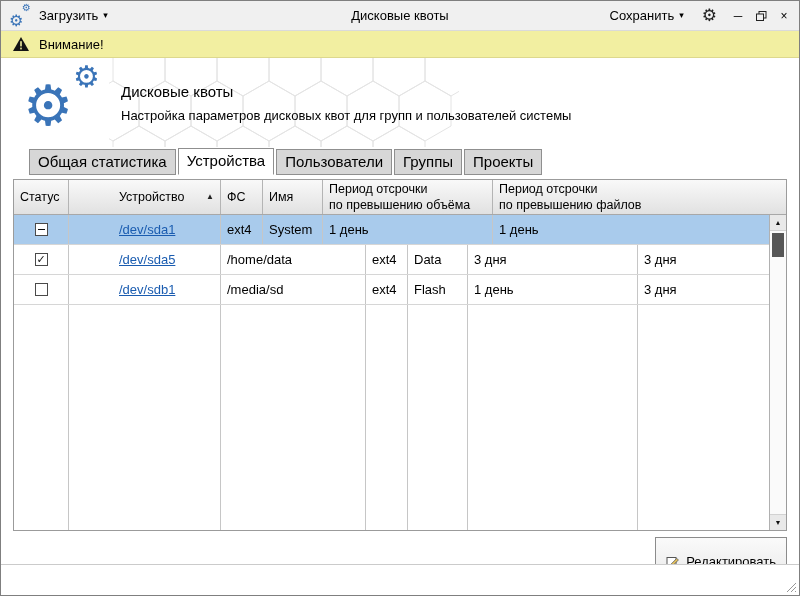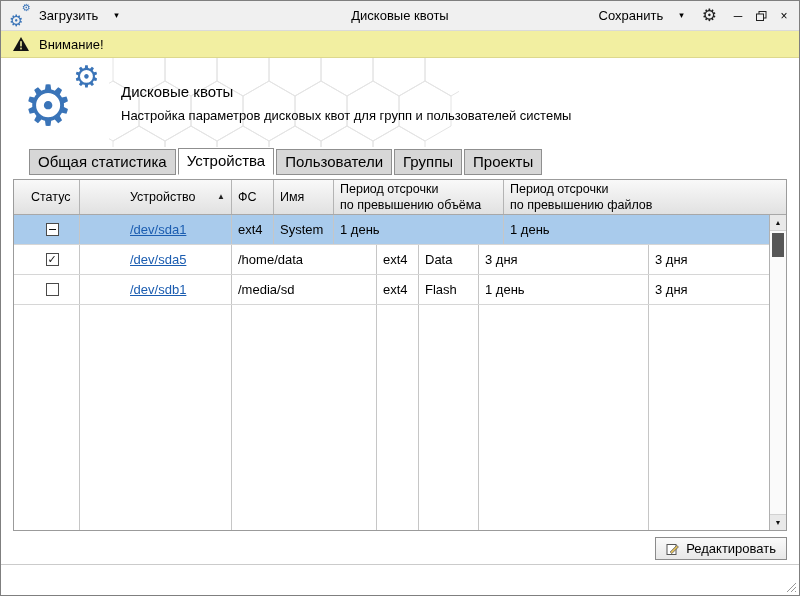--- a/index.html
+++ b/index.html
@@ -6,21 +6,21 @@
   html,body{margin:0;padding:0;background:#fff;}
   .window{position:relative;width:800px;height:596px;border:1px solid #7f7f7f;box-sizing:border-box;
           font-family:"Liberation Sans","DejaVu Sans",sans-serif;font-size:13px;color:#000;background:#fff;overflow:hidden;}
 
   
   .titlebar{position:absolute;top:0;left:0;right:0;height:30px;background:#f0f0f0;border-bottom:1px solid #dadada;
             display:flex;align-items:center;padding:0 8px;box-sizing:border-box;}
   .logo-sm{position:relative;width:24px;height:24px;color:#3a74b8;flex:none;}
   .logo-sm .g1{position:absolute;left:0;bottom:-1px;font-size:16px;line-height:16px;}
   .logo-sm .g2{position:absolute;left:13px;top:-1px;font-size:10px;line-height:10px;}
-  .tb-menu{display:flex;align-items:center;gap:16px;background:none;border:none;font:inherit;padding:4px 6px;cursor:default;}
+  .tb-menu{display:flex;align-items:center;gap:5px;background:none;border:none;font:inherit;padding:4px 6px;cursor:default;}
   .dd{font-size:9px;line-height:1;}
   .tb-title{position:absolute;left:50%;transform:translateX(-50%);white-space:nowrap;}
   .tb-right{margin-left:auto;display:flex;align-items:center;gap:12px;}
   .tb-gear{font-size:17px;line-height:1;color:#222;}
   .winbtns{display:flex;align-items:center;gap:9px;margin-left:2px;}
   .winbtn{width:14px;text-align:center;font-size:12px;line-height:1;display:flex;align-items:center;justify-content:center;}
 
   
   .warning{position:absolute;top:30px;left:0;right:0;height:27px;background:#f2efa1;border-bottom:1px solid #ddd88e;
            display:flex;align-items:center;gap:9px;padding:0 11px;box-sizing:border-box;}
@@ -47,21 +47,21 @@
   .th{display:flex;align-items:center;padding:0 6px;border-right:1px solid #b4b4b4;box-sizing:border-box;
       font-size:12.5px;line-height:1.3;white-space:pre-line;}
   .th:last-child{border-right:none;}
   .tbody{flex:1;display:flex;min-height:0;}
   .rows{flex:1;display:flex;flex-direction:column;min-width:0;}
   .row{display:flex;height:29px;flex:none;border-bottom:1px solid #d6d6d6;}
   .row.selected{background:#a9cbec;}
   .cell{display:flex;align-items:center;padding:8px 6px;border-right:1px solid #c6c6c6;box-sizing:border-box;overflow:hidden;white-space:nowrap;}
   .cell:last-child{border-right:none;}
   .filler{flex:1;display:flex;}
-  .w-status{width:55px;flex:none;margin-left:11px;}
+  .w-status{width:55px;flex:none;}
   .w-device{width:108px;flex:none;margin-left:44px;}
   .w-mount{width:145px;flex:none;}
   .w-fs{width:42px;flex:none;}
   .w-name{width:60px;flex:none;}
   .w-gvol{width:170px;flex:none;}
   .w-gfiles{flex:1;min-width:0;}
   .c-status{justify-content:center;padding:0;}
   .link{color:#1a5cb0;text-decoration:underline;cursor:pointer;}
   .sort-icon{margin-left:auto;padding-left:4px;font-size:8px;color:#222;}
   .cb{width:13px;height:13px;border:1px solid #4a4a4a;background:#fff;display:flex;align-items:center;justify-content:center;box-sizing:border-box;}
@@ -71,21 +71,21 @@
   
   .vscroll{flex:none;width:16px;border-left:1px solid #b0b0b0;background:#f0f0f0;display:flex;flex-direction:column;}
   .sb-btn{height:15px;flex:none;display:flex;align-items:center;justify-content:center;font-size:7px;color:#111;background:#e9e9e9;}
   .sb-btn.up{border-bottom:1px solid #d2d2d2;}
   .sb-btn.down{border-top:1px solid #d2d2d2;}
   .sb-track{flex:1;position:relative;background:#fafafa;}
   .sb-thumb{position:absolute;left:2px;right:2px;top:2px;height:24px;background:#565656;}
 
   
   .footer-btn{position:absolute;top:536px;right:12px;display:flex;align-items:flex-end;gap:6px;
-              padding:3px 10px;background:linear-gradient(#fafafa,#e8e8e8);border:1px solid #8b8b8b;font:inherit;font-size:13px;}
+              padding:16px 10px;background:linear-gradient(#fafafa,#e8e8e8);border:1px solid #8b8b8b;font:inherit;font-size:13px;}
   .statusbar{position:absolute;left:0;right:0;bottom:0;height:30px;border-top:1px solid #cbcbcb;background:#fff;}
   .grip{position:absolute;right:2px;bottom:2px;}
 </style>
 </head>
 <body>
 
 <div class="window">
 
   <div class="titlebar">
     <span class="logo-sm">

